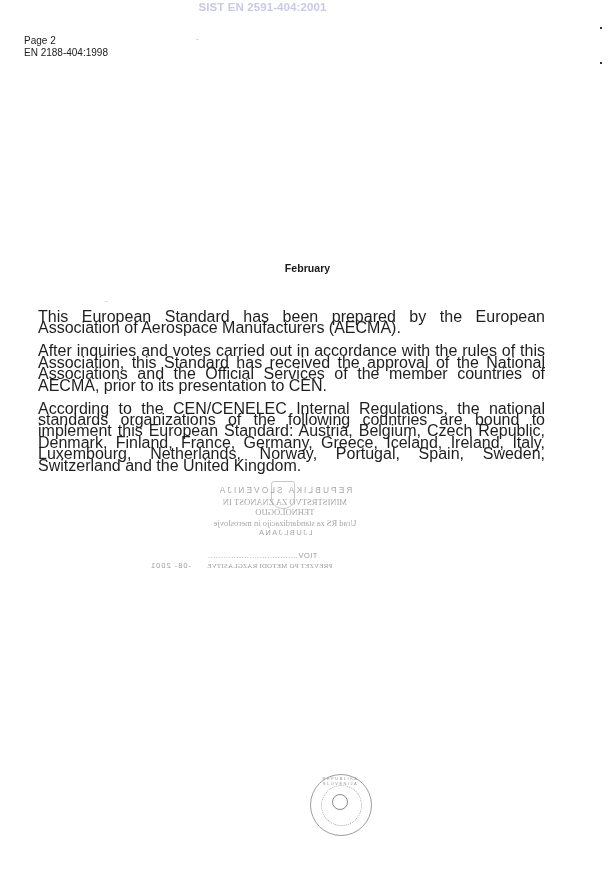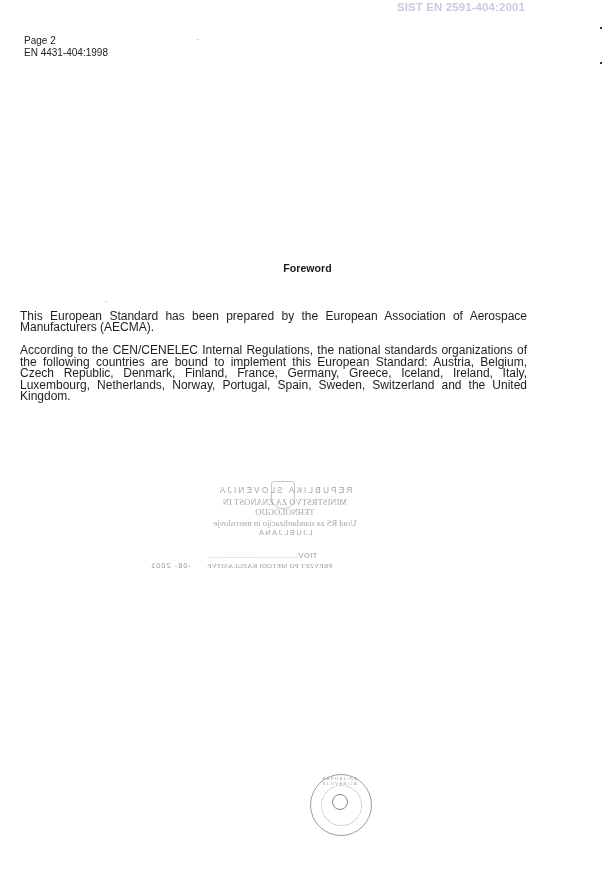--- a/index.html
+++ b/index.html
@@ -13,21 +13,21 @@
       position: relative;
       overflow: hidden;
       font-family: "Liberation Sans", "DejaVu Sans", sans-serif;
       color: #1a1a1a;
     }
     .watermark {
       position: absolute;
       top: 1px;
       left: 0;
       width: 525px;
-      text-align: right;
+      text-align: center;
       font-size: 11.5px;
       font-weight: bold;
       color: #c9c9e6;
       letter-spacing: 0.1px;
     }
     .page-header {
       position: absolute;
       left: 24px;
       top: 35px;
       font-size: 10px;
@@ -50,24 +50,24 @@
       top: 262px;
       left: 0;
       width: 615px;
       text-align: center;
       font-size: 10.6px;
       font-weight: bold;
       color: #1a1a1a;
     }
     .body-text {
       position: absolute;
-      left: 20px;
+      left: 38px;
       top: 311px;
       width: 507px;
-      font-size: 12px;
+      font-size: 16px;
       line-height: 11.4px;
       color: #1e1e1e;
     }
     .body-text p {
       margin: 0 0 11.6px 0;
       text-align: justify;
       text-align-last: left;
     }
     .stamp {
       position: absolute;
@@ -177,27 +177,28 @@
 
 <div class="watermark">SIST EN 2591-404:2001</div>
 
 <span class="speck" style="left:600px; top:27px;"></span>
 <span class="speck" style="left:600px; top:62px;"></span>
 <span class="speck light" style="left:196px; top:39px;"></span>
 <span class="speck light" style="left:105px; top:301px;"></span>
 
 <div class="page-header">
   <div>Page 2</div>
-  <div>EN 4431-404:1998</div>
-</div>
-
-<div class="title">Foreword</div>
+  <div>EN 2188-404:1998</div>
+</div>
+
+<div class="title">February</div>
 
 <div class="body-text">
   <p>This European Standard has been prepared by the European Association of Aerospace Manufacturers (AECMA).</p>
+  <p>After inquiries and votes carried out in accordance with the rules of this Association, this Standard has received the approval of the National Associations and the Official Services of the member countries of AECMA, prior to its presentation to CEN.</p>
   <p>According to the CEN/CENELEC Internal Regulations, the national standards organizations of the following countries are bound to implement this European Standard: Austria, Belgium, Czech Republic, Denmark, Finland, France, Germany, Greece, Iceland, Ireland, Italy, Luxembourg, Netherlands, Norway, Portugal, Spain, Sweden, Switzerland and the United Kingdom.</p>
 </div>
 
 <div class="stamp-emblem"></div>
 <div class="stamp">
   <div class="line1">REPUBLIKA SLOVENIJA</div>
   <div class="line2">MINISTRSTVO ZA ZNANOST IN TEHNOLOGIJO</div>
   <div class="line3">Urad RS za standardizacijo in meroslovje</div>
   <div class="line4">LJUBLJANA</div>
 </div>

